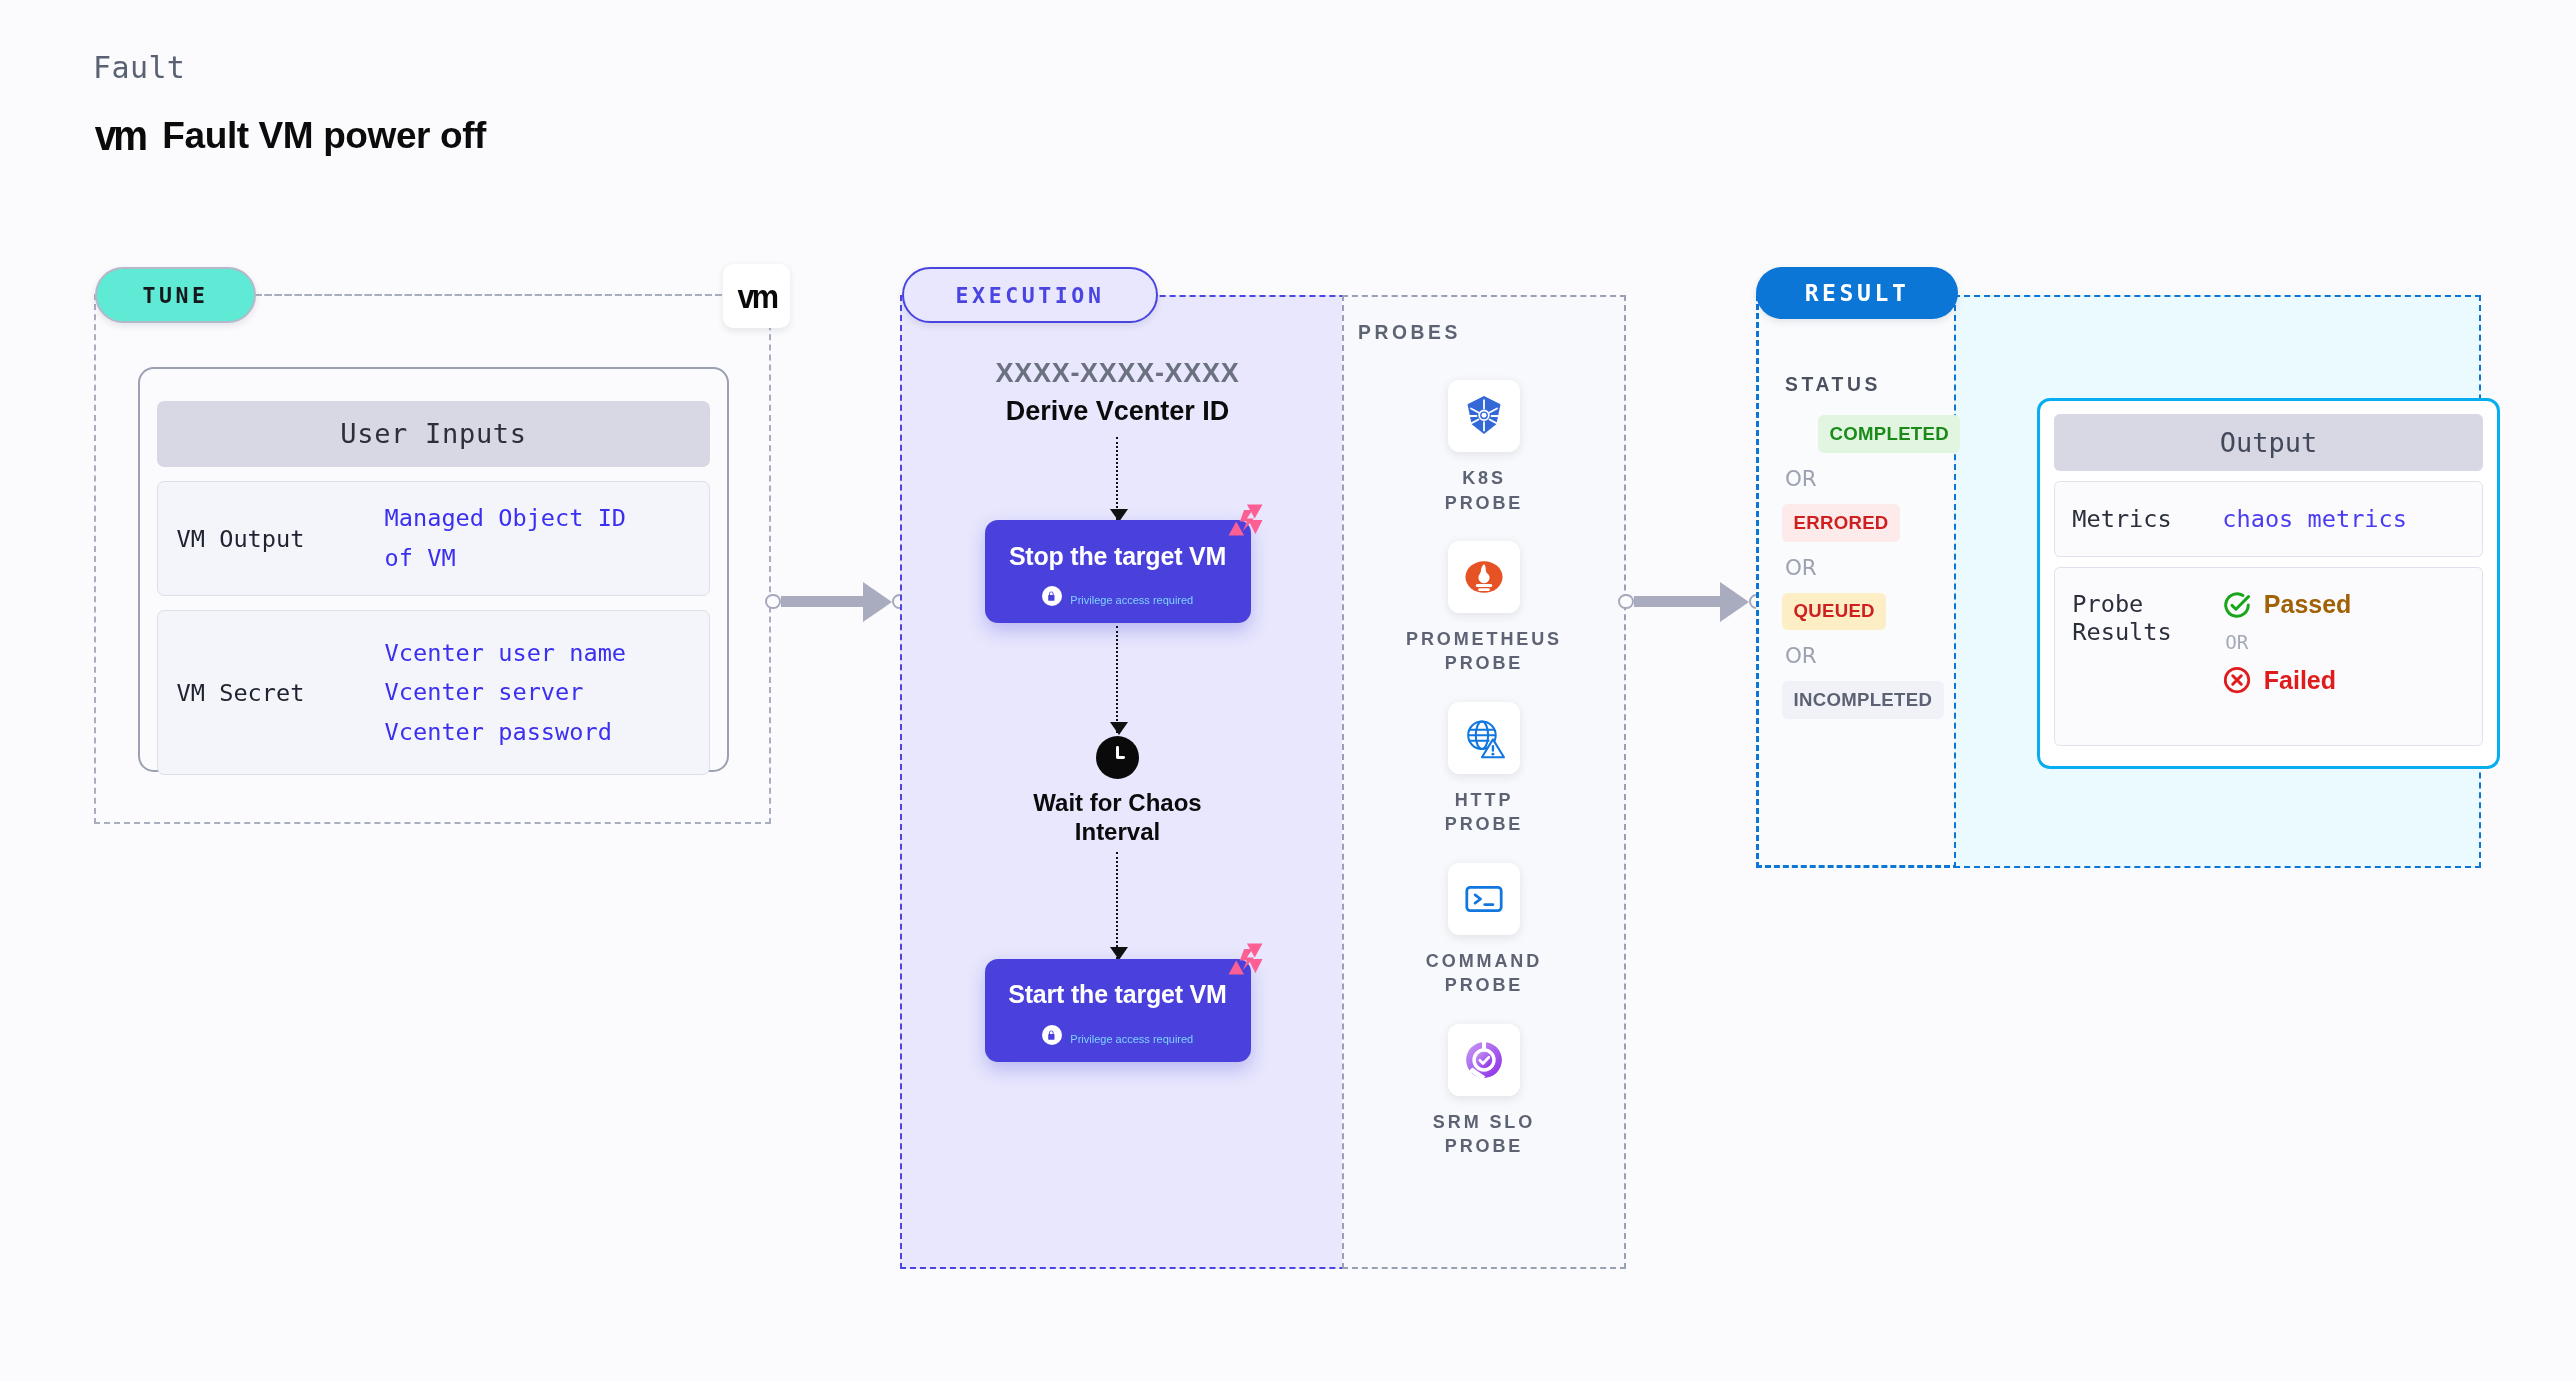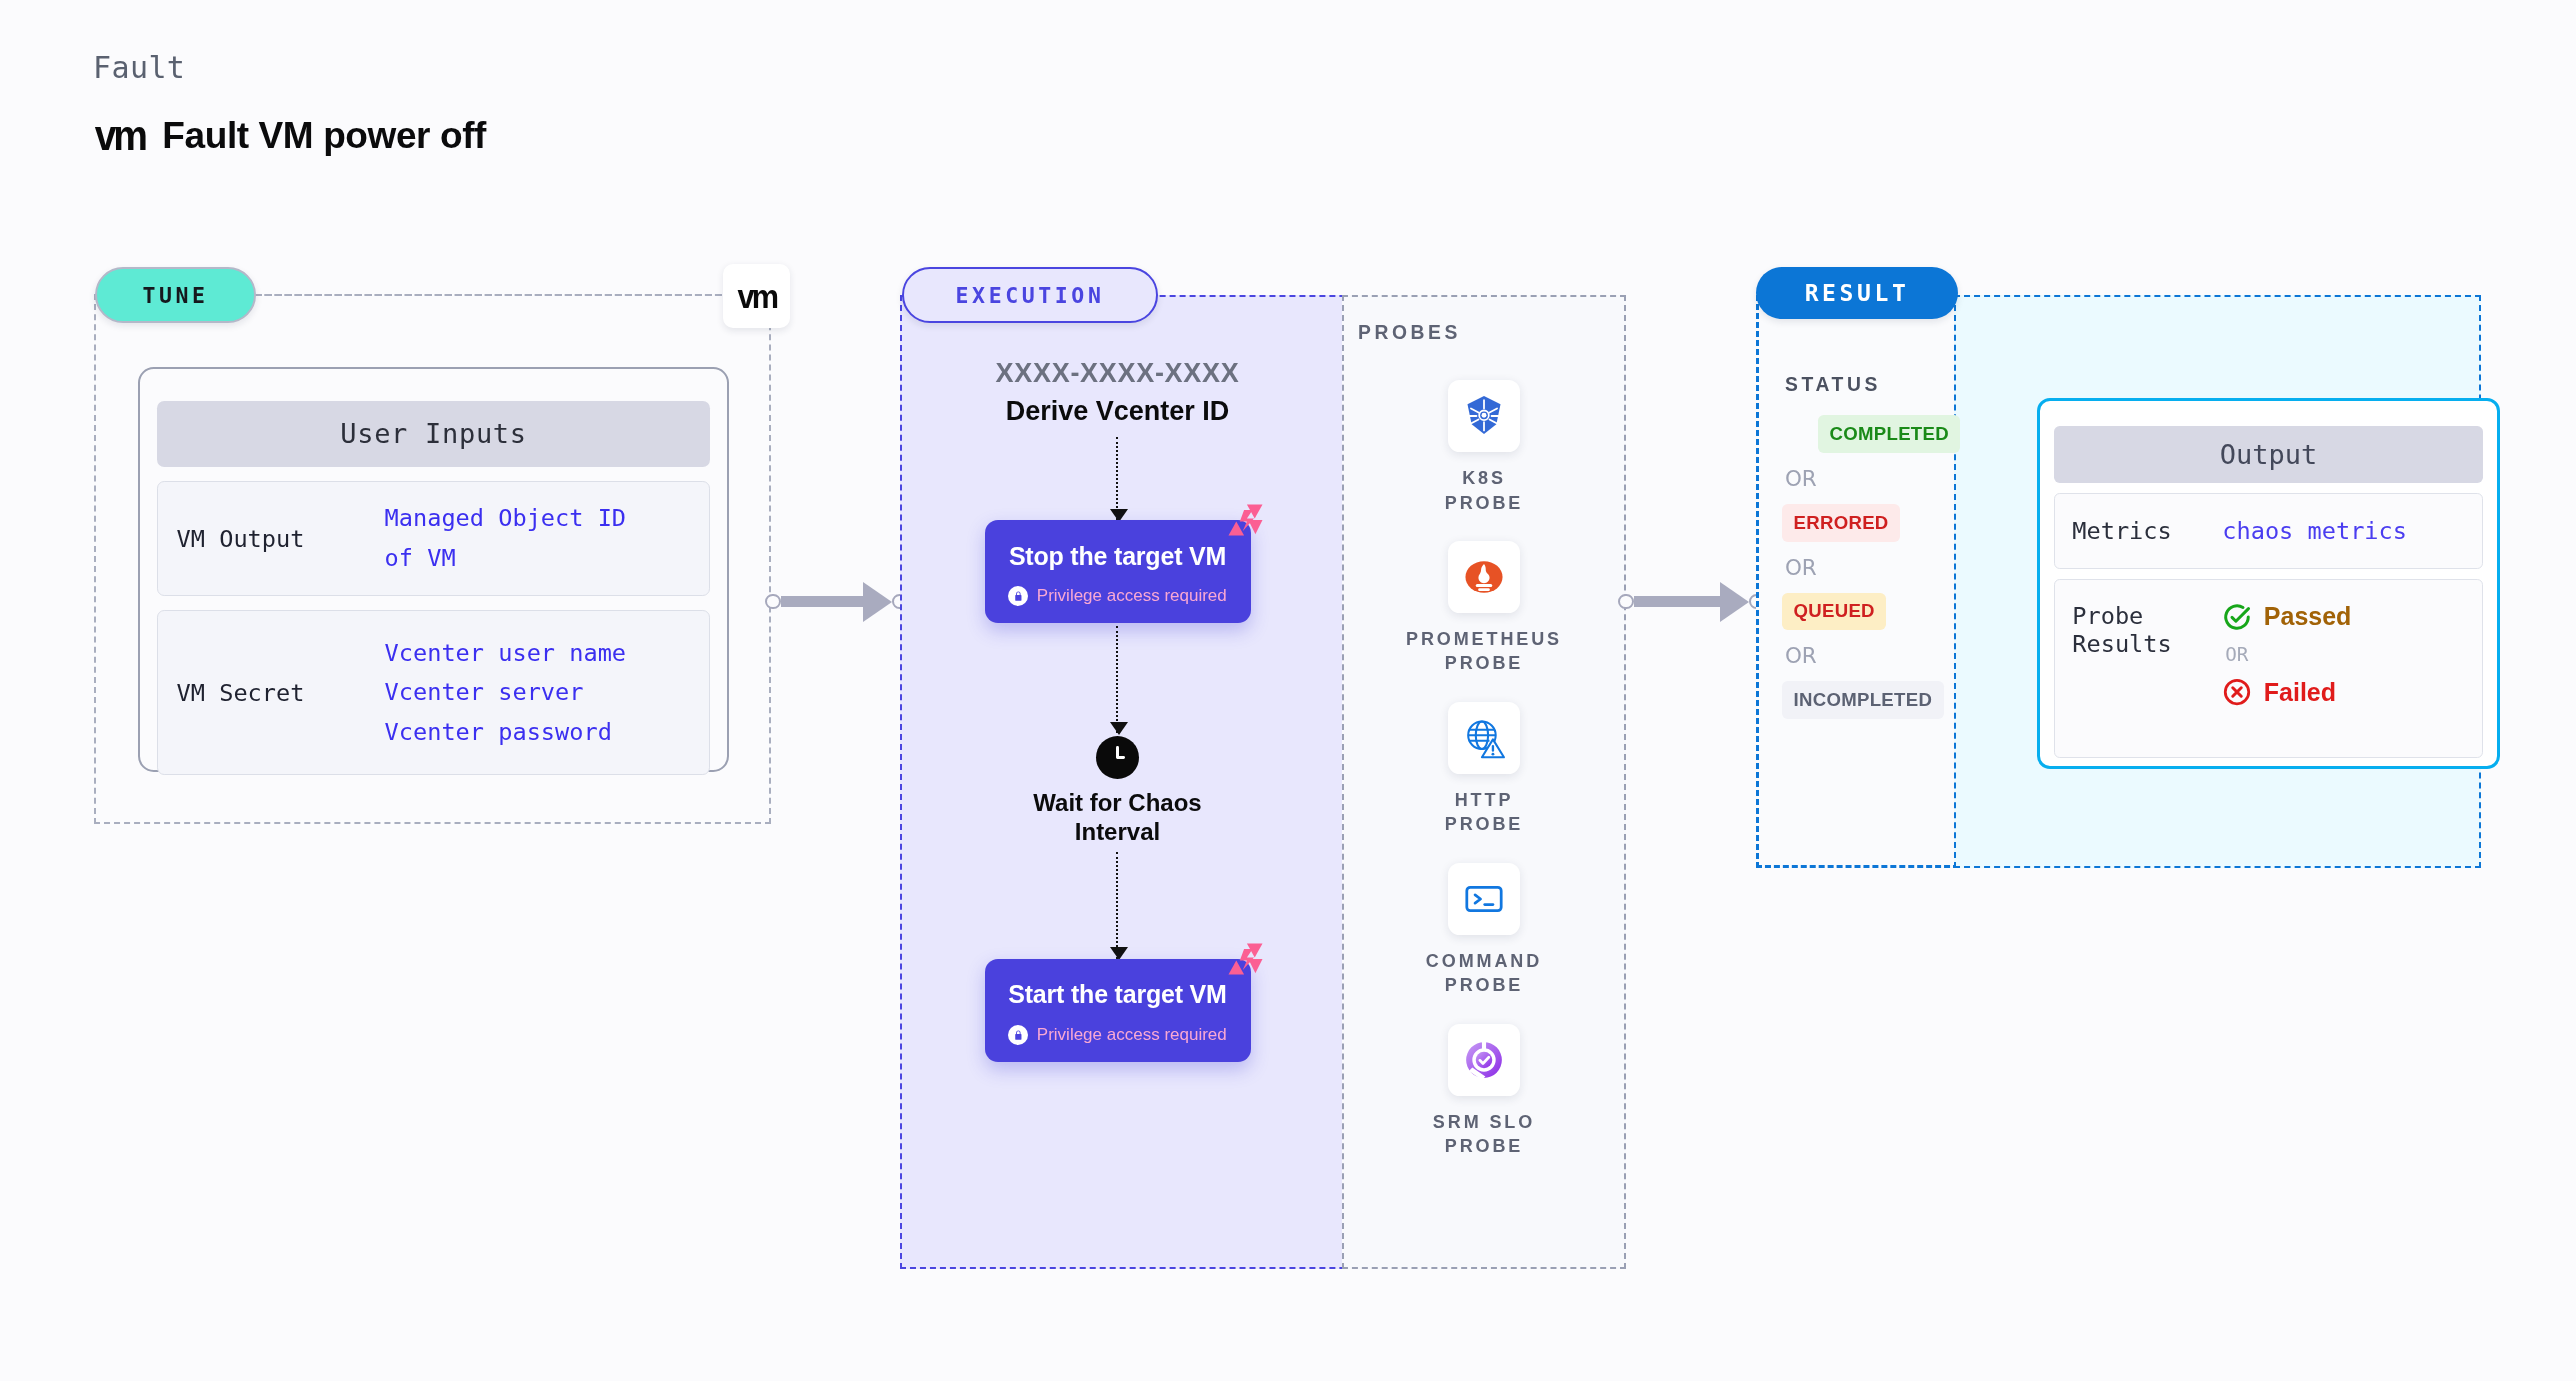--- a/index.html
+++ b/index.html
@@ -154,21 +154,21 @@
 
   .step-card {
     position: relative; width: 266px; border-radius: 13px;
     background: #4a41dd; color: #fff; padding: 21.5px 0 17px;
     display: flex; flex-direction: column; align-items: center;
     box-shadow: 0 7.2px 18.6px rgba(70,65,217,.28);
   }
   .step-title { font-size: 25px; font-weight: 700; letter-spacing: -0.2px; }
   .step-sub {
     margin-top: 15.8px; display: flex; align-items: flex-end; gap: 8.6px;
-    font-size: 17px; color: #f9a8d4;
+    font-size: 11px; color: #7dd3fc;
   }
   .lock-badge {
     width: 20px; height: 20px; border-radius: 50%; background: #fff;
     display: flex; align-items: center; justify-content: center; flex: none;
   }
   .lock-badge svg { width: 10.7px; height: 10.7px; display: block; }
   .chaos-badge {
     position: absolute; right: -13px; top: -17px; width: 37px; height: 34px;
   }
   .chaos-badge svg { width: 100%; height: 100%; display: block; }
@@ -232,21 +232,21 @@
 
   
   .out-card {
     position: absolute; left: 2037px; top: 398px; width: 463px; height: 371px;
     background: #fff; border: 3.6px solid #06aeef; border-radius: 13px;
     padding: 13px 14.3px;
   }
   .out-head {
     background: #d7d8e4; border-radius: 5.7px; height: 57px;
     display: flex; align-items: center; justify-content: center;
-    font-family: "DejaVu Sans Mono", monospace; font-size: 27px; color: #43485a; margin-top: 12px;
+    font-family: "DejaVu Sans Mono", monospace; font-size: 27px; color: #43485a;
   }
   .out-row {
     margin-top: 10px; background: #fbfbfd; border: 1.4px solid #dfe2ea;
     border-radius: 5.7px; display: flex; align-items: center;
     padding: 11.5px 17px; font-family: "DejaVu Sans Mono", monospace;
   }
   .out-row-a { height: 76px; }
   .out-row-b { height: 179px; align-items: flex-start; padding-top: 21.5px; }
   .out-row .lbl { width: 150px; font-size: 23.6px; color: #2b2f3c; flex: none; line-height: 1.22; }
   .out-row .val { font-size: 23.6px; color: #4a3df0; }

